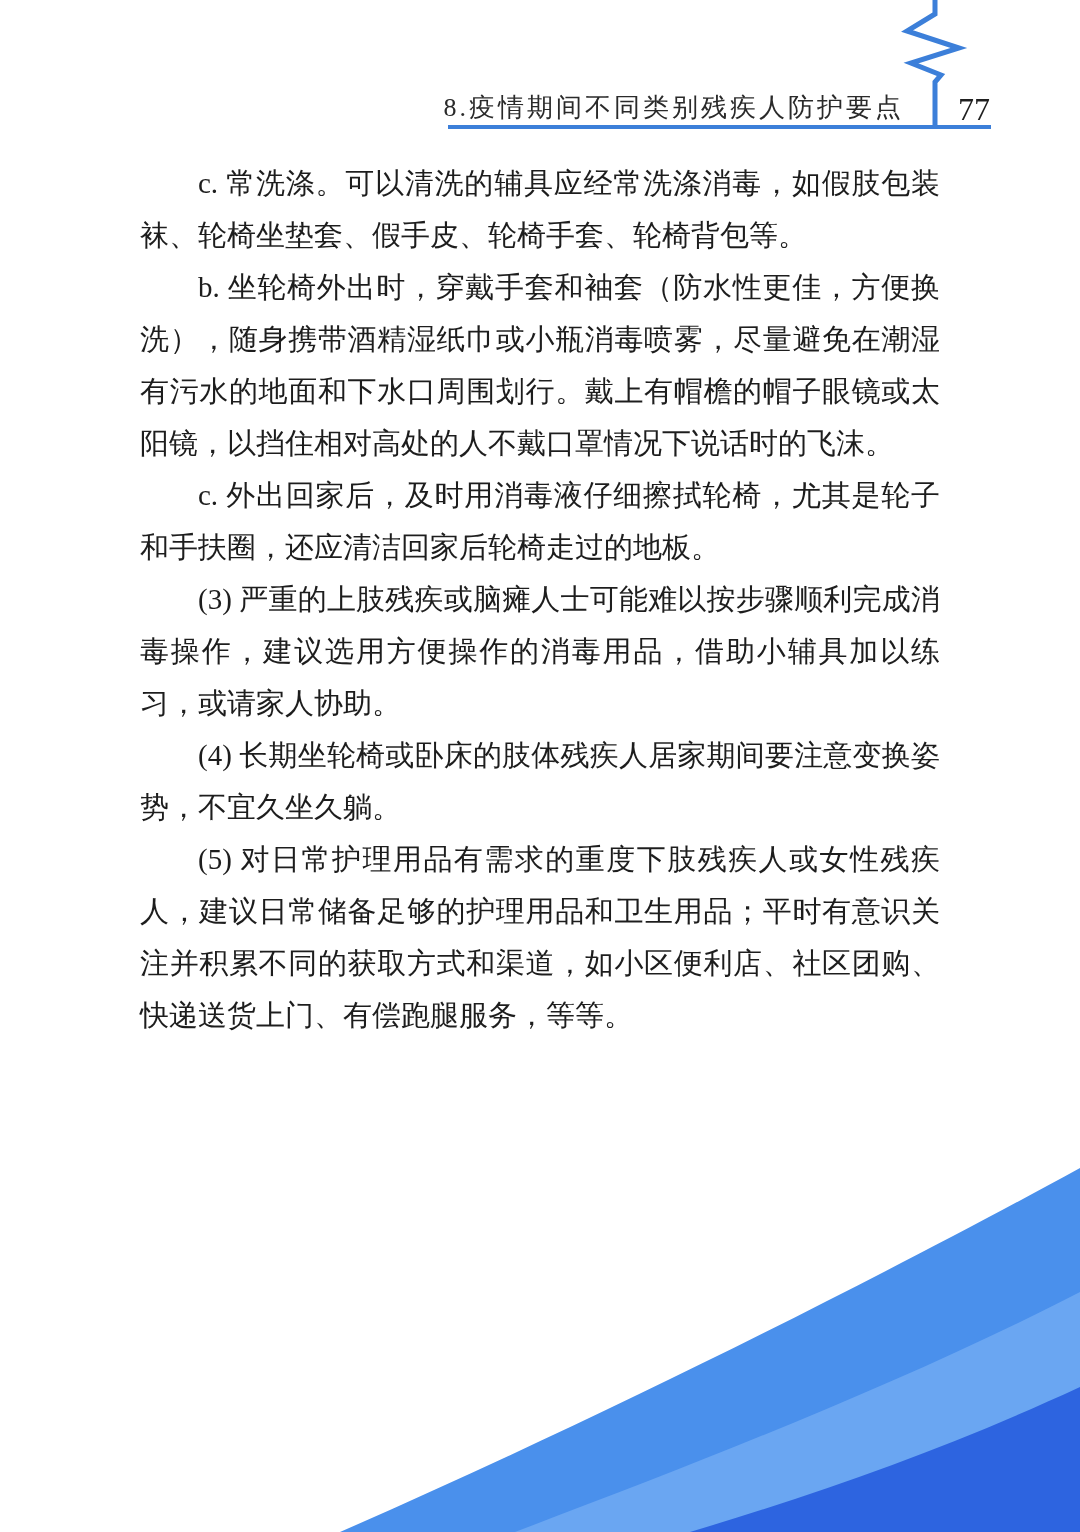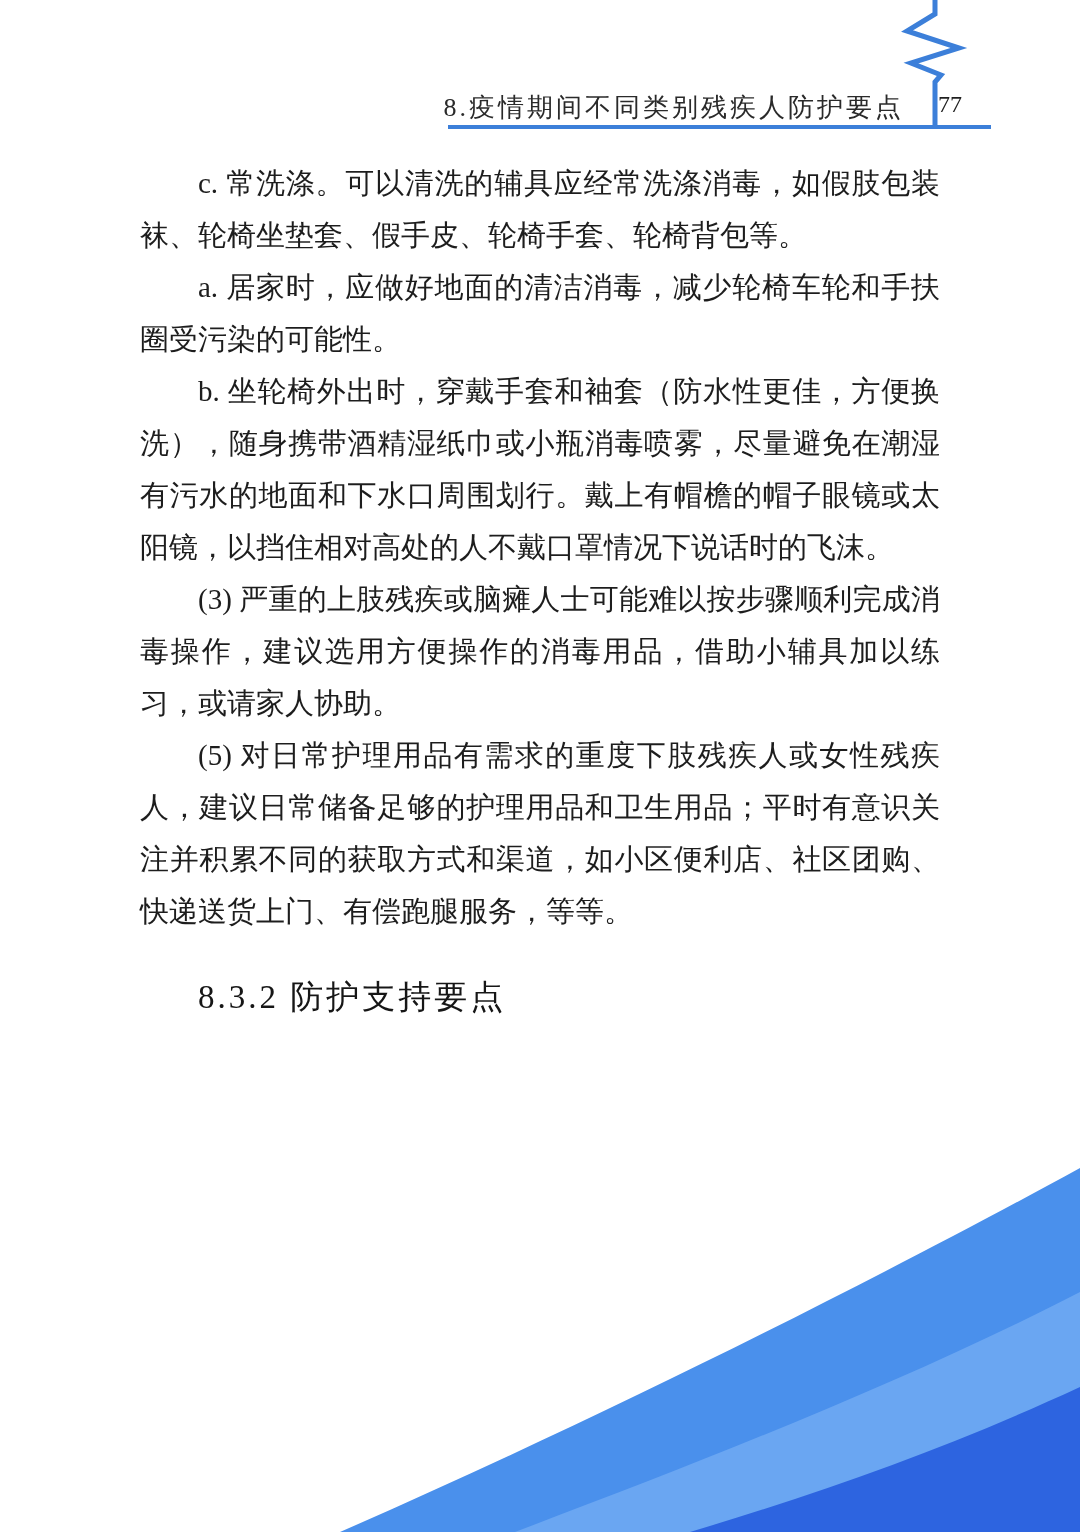--- a/index.html
+++ b/index.html
@@ -13,21 +13,21 @@
   .page{position:absolute;inset:0;background:#ffffff;}
 
   
   .header-title{
     position:absolute;top:90px;right:176px;
     font-size:26px;letter-spacing:3px;color:#2a2a2a;
     white-space:nowrap;z-index:3;
   }
   .page-number{
     position:absolute;top:91px;left:938px;width:52px;
-    text-align:left;font-size:24px;color:#1f1f1f;z-index:3;
+    text-align:right;font-size:32px;color:#1f1f1f;z-index:3;
   }
   .header-decor{
     position:absolute;left:0;top:0;width:1080px;height:140px;z-index:2;
   }
 
   
   .body-text{
     position:absolute;left:140px;top:157px;width:800px;
     font-size:29px;line-height:52px;color:#1d1d1d;
     text-align:justify;z-index:2;
@@ -52,25 +52,25 @@
   <svg class="header-decor" viewBox="0 0 1080 140" preserveAspectRatio="none" aria-hidden="true">
     <line x1="448" y1="127" x2="991" y2="127" stroke-width="4" stroke="#3c7fd9"></line>
     <polyline points="935,0 935,14 907,31 959,48 911,63 941,75 935,82 935,127" fill="none" stroke-width="5" stroke-linejoin="miter" stroke="#3c7fd9"></polyline>
   </svg>
 
   <div class="header-title">8.疫情期间不同类别残疾人防护要点</div>
   <div class="page-number">77</div>
 
   <div class="body-text">
     <p>c. 常洗涤。可以清洗的辅具应经常洗涤消毒，如假肢包装袜、轮椅坐垫套、假手皮、轮椅手套、轮椅背包等。</p>
-    <p>a. 居家时，应做好地面的清洁消毒，减少轮椅车轮和手扶圈受污染的可能性。</p>
     <p>b. 坐轮椅外出时，穿戴手套和袖套（防水性更佳，方便换洗），随身携带酒精湿纸巾或小瓶消毒喷雾，尽量避免在潮湿有污水的地面和下水口周围划行。戴上有帽檐的帽子眼镜或太阳镜，以挡住相对高处的人不戴口罩情况下说话时的飞沫。</p>
+    <p>c. 外出回家后，及时用消毒液仔细擦拭轮椅，尤其是轮子和手扶圈，还应清洁回家后轮椅走过的地板。</p>
     <p>(3) 严重的上肢残疾或脑瘫人士可能难以按步骤顺利完成消毒操作，建议选用方便操作的消毒用品，借助小辅具加以练习，或请家人协助。</p>
+    <p>(4) 长期坐轮椅或卧床的肢体残疾人居家期间要注意变换姿势，不宜久坐久躺。</p>
     <p>(5) 对日常护理用品有需求的重度下肢残疾人或女性残疾人，建议日常储备足够的护理用品和卫生用品；平时有意识关注并积累不同的获取方式和渠道，如小区便利店、社区团购、快递送货上门、有偿跑腿服务，等等。</p>
-    <h2 class="section-heading">8.3.2 防护支持要点</h2>
   </div>
 
   <svg class="bottom-decor" viewBox="0 0 1080 400" preserveAspectRatio="none" aria-hidden="true">
     <path d="M1080,36 C890,140 610,282 340,400 L1080,400 Z" fill="#4a90ec"></path>
     <path d="M1080,160 C910,248 700,330 515,400 L1080,400 Z" fill="#6aa6f2"></path>
     <path d="M1080,255 C950,315 830,358 690,400 L1080,400 Z" fill="#2d64e0"></path>
   </svg>
 
 </div>
 

